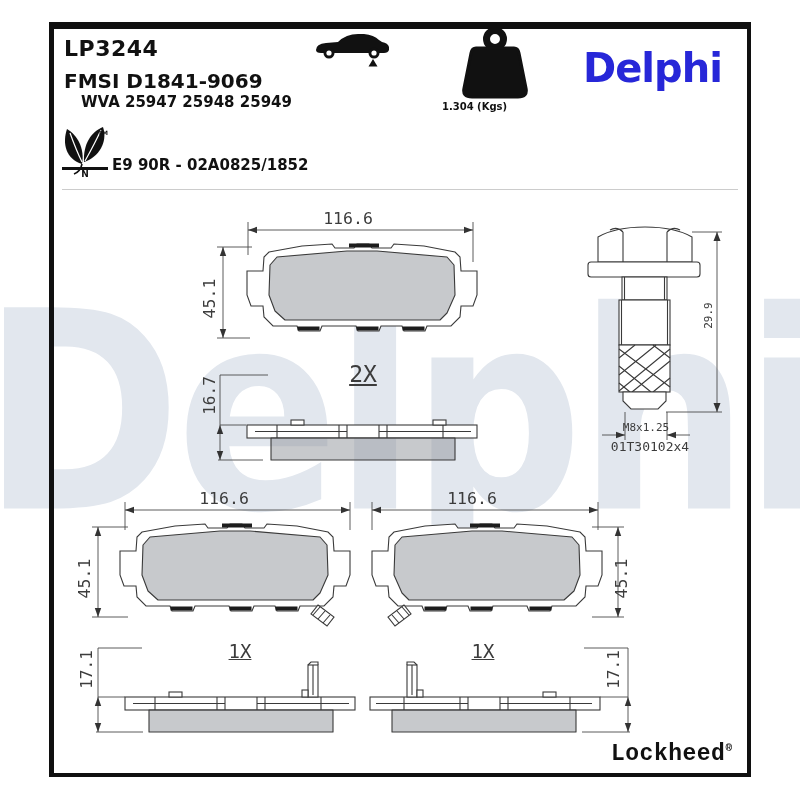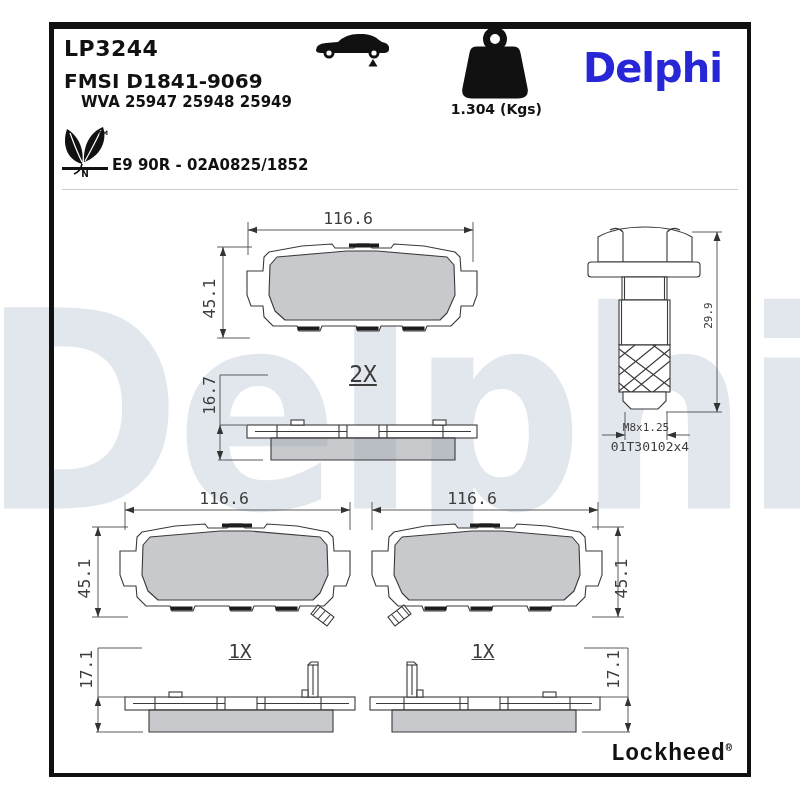--- a/index.html
+++ b/index.html
@@ -13,21 +13,21 @@
   
   #frame{left:49px;top:22px;width:702px;height:755px;box-sizing:border-box;
       border:4px solid #101010;border-top-width:7px;border-left-width:5px;
       z-index:6;pointer-events:none;background:transparent;}
   #divider{left:62px;top:189px;width:676px;height:1px;background:#cccccc;z-index:2;}
   
   .hd{font-weight:bold;z-index:4;text-align:right;}
   #part-number{left:64px;top:36px;font-size:22px;letter-spacing:.5px;}
   #fmsi{left:64px;top:69px;font-size:20px;}
   #wva{left:64px;top:93px;font-size:15px;margin-left:17px;}
-  #weight-label{left:442px;top:101px;width:100px;font-size:14px;text-align:right;}
+  #weight-label{left:442px;top:101px;width:100px;font-size:10px;text-align:left;}
   #brand-logo{left:583px;top:45px;font-size:40px;font-weight:bold;color:#2727d8;
       letter-spacing:-1px;z-index:4;}
   #approval{left:112px;top:156px;font-size:15px;}
   #eco-line{left:62px;top:167px;width:46px;height:2.5px;background:#111;z-index:4;}
   #eco-n{left:70px;top:169px;width:30px;font-size:9px;text-align:center;font-weight:bold;}
   #eco-tm{left:98px;top:129px;font-size:6px;font-weight:bold;}
   
   .dim{font-family:"DejaVu Sans Mono",monospace;color:#3c3c3c;z-index:4;
        text-align:center;white-space:nowrap;}
   .rot{transform:rotate(-90deg);}

